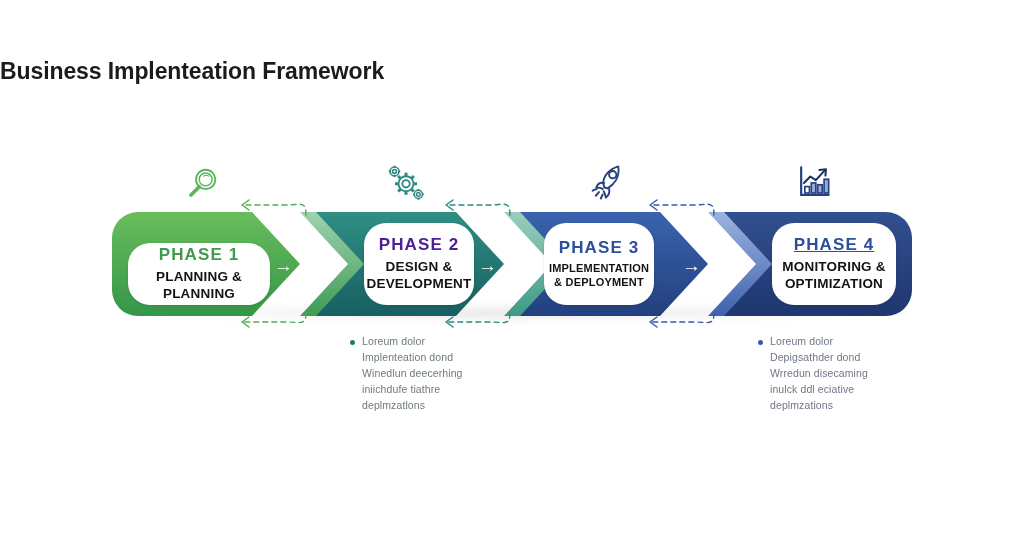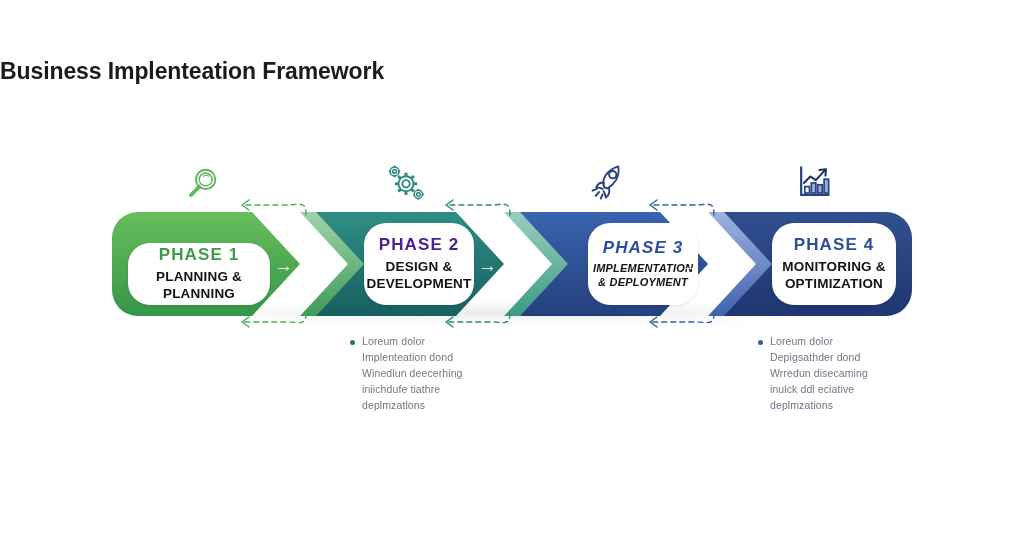--- a/index.html
+++ b/index.html
@@ -223,33 +223,33 @@
     <div class="phase" style="left:316px;width:190px;">
       <div class="inner" style="left:48px;right:32px;top:11px;bottom:11px;">
         <div class="ph-num" style="color:#4c1d95;">PHASE 2</div>
         <div class="ph-name">
           <div>DESIGN &amp;</div>
           <div>DEVELOPMENT</div>
         </div>
       </div>
     </div>
 
-    <div class="phase" style="left:540px;width:190px;font-style:italic;">
+    <div class="phase" style="left:496px;width:190px;">
       <div class="inner" style="left:48px;right:32px;top:11px;bottom:11px;">
         <div class="ph-num" style="color:#2b4f9e;">PHASE 3</div>
         <div class="ph-name" style="font-size:11px;">
           <div>IMPLEMENTATION</div>
           <div>&amp; DEPLOYMENT</div>
         </div>
       </div>
     </div>
 
     <div class="phase" style="left:724px;width:190px;">
       <div class="inner" style="left:48px;right:18px;top:11px;bottom:11px;">
-        <div class="ph-num" style="color:#2b4f9e;">PHASE 4</div>
+        <div class="ph-num" style="color:#2b4f9e;text-decoration:underline;">PHASE 4</div>
         <div class="ph-name">
           <div>MONITORING &amp;</div>
           <div>OPTIMIZATION</div>
         </div>
       </div>
     </div>
 
     <span class="tip-arrow" style="left:274px;">→</span>
     <span class="tip-chev" style="left:333px;">›</span>
     <span class="tip-arrow" style="left:478px;">→</span>

